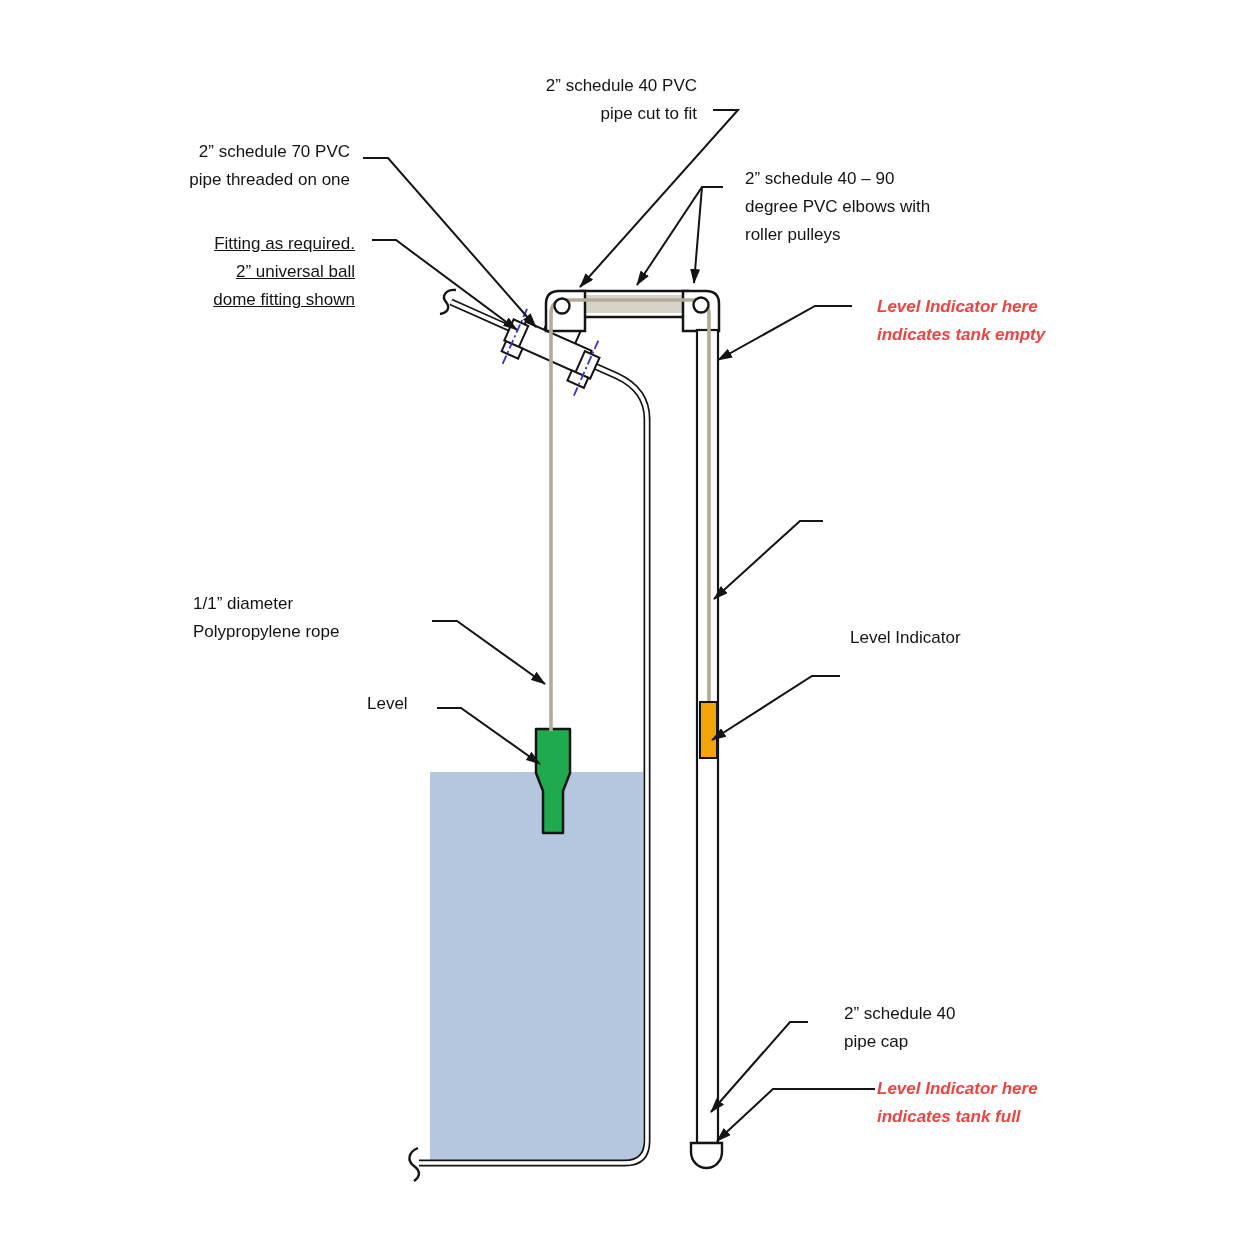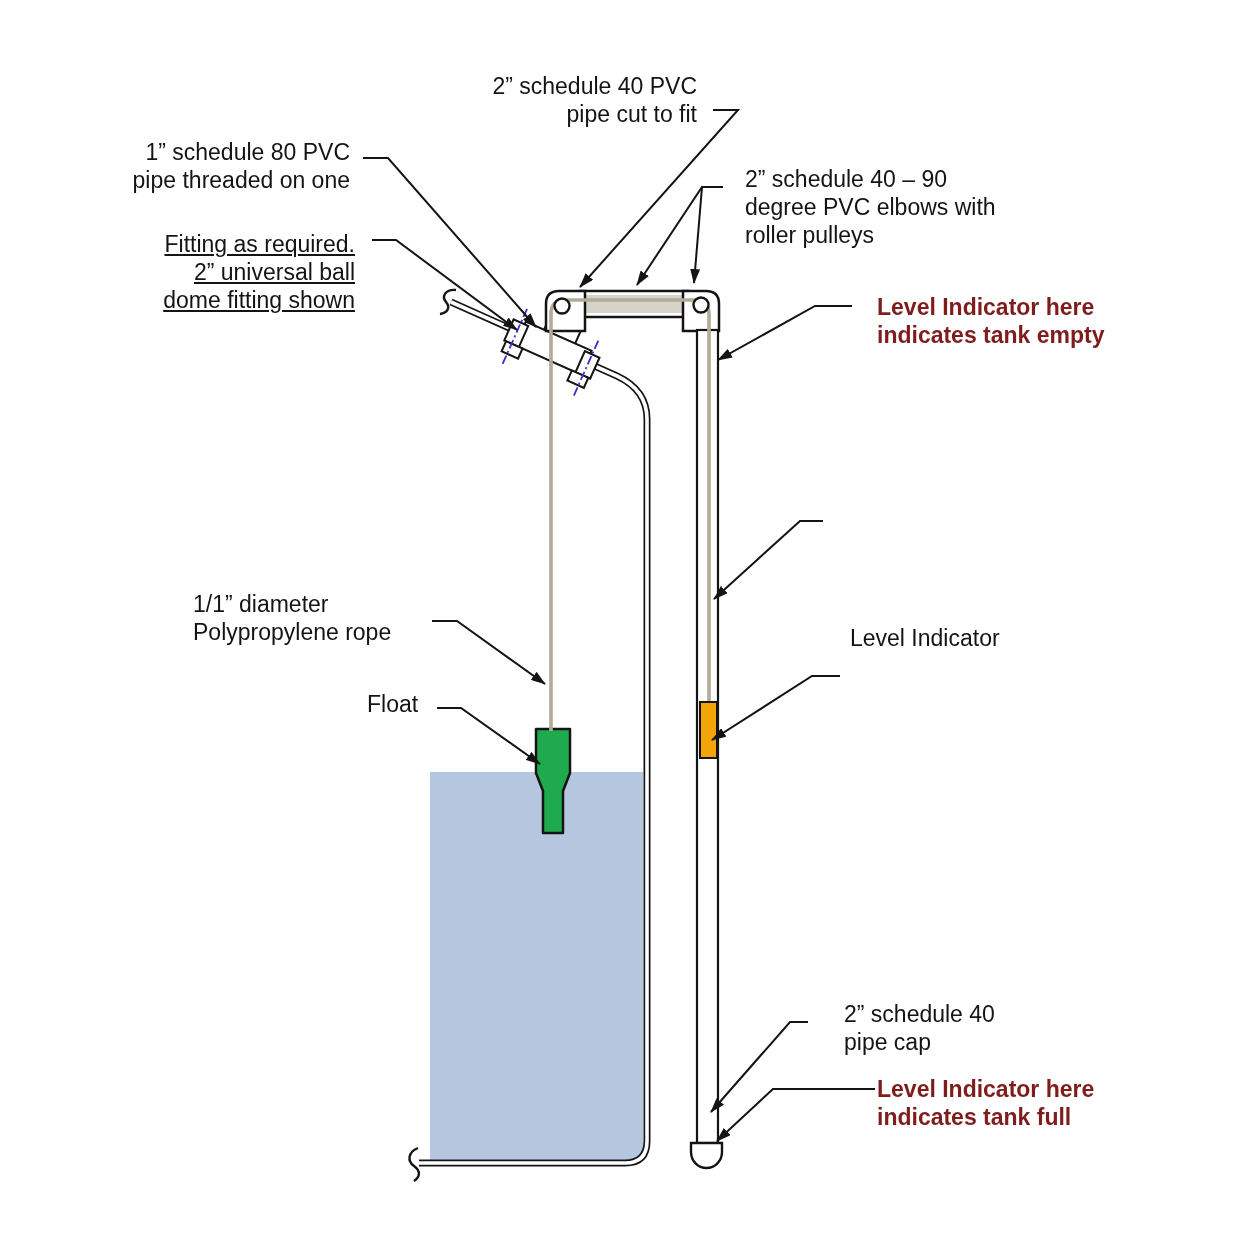--- a/index.html
+++ b/index.html
@@ -3,26 +3,26 @@
 <meta charset="utf-8">
 <style>
   html,body { margin:0; padding:0; background:#ffffff; }
   #canvas {
     position:relative; width:1248px; height:1249px; background:#ffffff;
     font-family:"Liberation Sans", sans-serif; overflow:hidden;
   }
   #drawing { position:absolute; left:0; top:0; }
   .lbl {
     position:absolute;
-    font-size:23px; line-height:28px; color:#141414;
+    font-size:17px; line-height:28px; color:#141414;
     white-space:pre-line;
   }
   .lbl.right { text-align:right; }
   .lbl.red {
-    color:#7f1d1d; font-weight:bold; 
+    color:#ef4444; font-weight:bold; font-style:italic;
   }
 </style>
 </head>
 <body>
 
 <div id="canvas">
 
   <svg id="drawing" width="1248" height="1249" viewBox="0 0 1248 1249">
     <defs>
       <marker id="arrow" markerWidth="15" markerHeight="10" refX="14" refY="5" orient="auto" markerUnits="userSpaceOnUse">
@@ -86,41 +86,41 @@
       <path d="M432,621 L457,621 L545,684" marker-end="url(#arrow)"></path>
       <path d="M437,708 L461,708 L540,764" marker-end="url(#arrow)"></path>
       <path d="M808,1022 L790,1022 L711,1112" marker-end="url(#arrow)"></path>
       <path d="M875,1089 L773,1089 L717,1141" marker-end="url(#arrow)"></path>
     </g>
   </svg>
 
   <div class="lbl right" style="top:72px;  right:551px;">2” schedule 40 PVC
 pipe cut to fit</div>
 
-  <div class="lbl right" style="top:138px; right:898px;">1” schedule 80 PVC
+  <div class="lbl right" style="top:138px; right:898px;">2” schedule 70 PVC
 pipe threaded on one</div>
 
   <div class="lbl right" style="top:230px; right:893px;text-decoration:underline;">Fitting as required.
 2” universal ball
 dome fitting shown</div>
 
   <div class="lbl" style="top:165px; left:745px;">2” schedule 40 – 90
 degree PVC elbows with
 roller pulleys</div>
 
   <div class="lbl red" style="top:293px; left:877px;">Level Indicator here
 indicates tank empty</div>
 
 
   <div class="lbl" style="top:624px; left:850px;">Level Indicator</div>
 
   <div class="lbl" style="top:590px; left:193px;">1/1” diameter
 Polypropylene rope</div>
 
-  <div class="lbl" style="top:690px; left:367px;">Float</div>
+  <div class="lbl" style="top:690px; left:367px;">Level</div>
 
   <div class="lbl" style="top:1000px; left:825px;margin-left:19px;">2” schedule 40
 pipe cap</div>
 
   <div class="lbl red" style="top:1075px; left:877px;">Level Indicator here
 indicates tank full</div>
 
 </div>
 
 </body></html>

